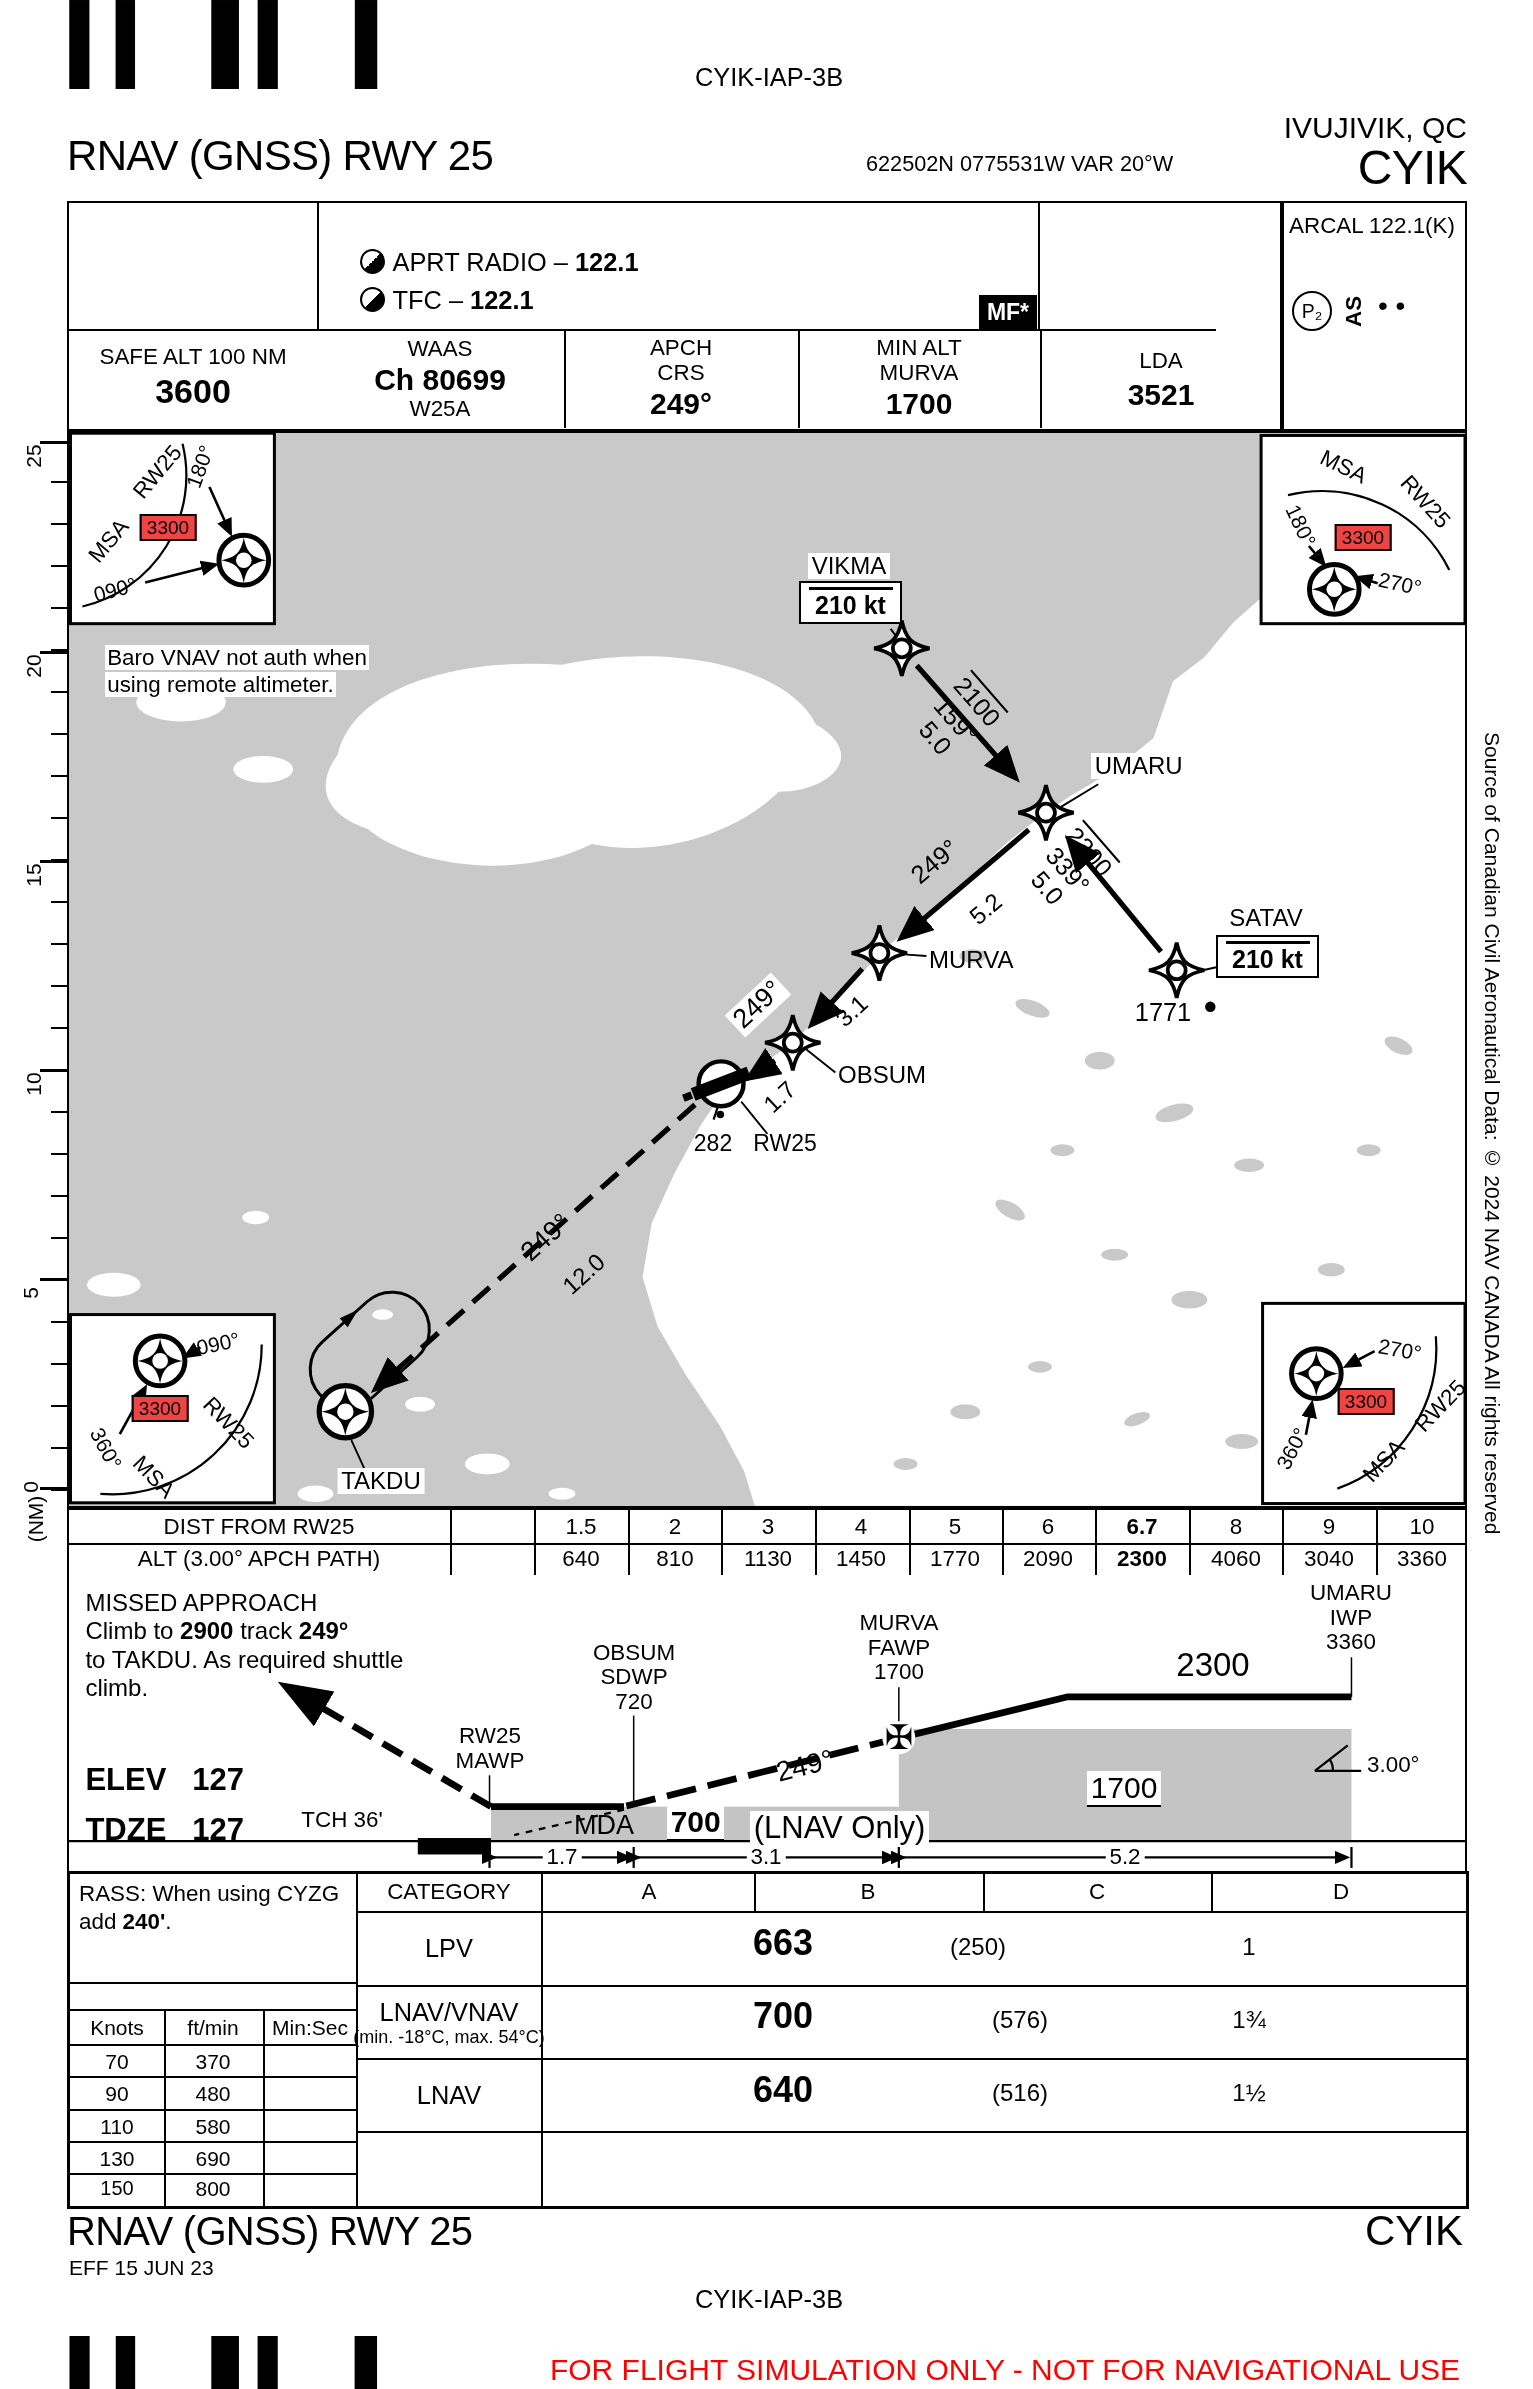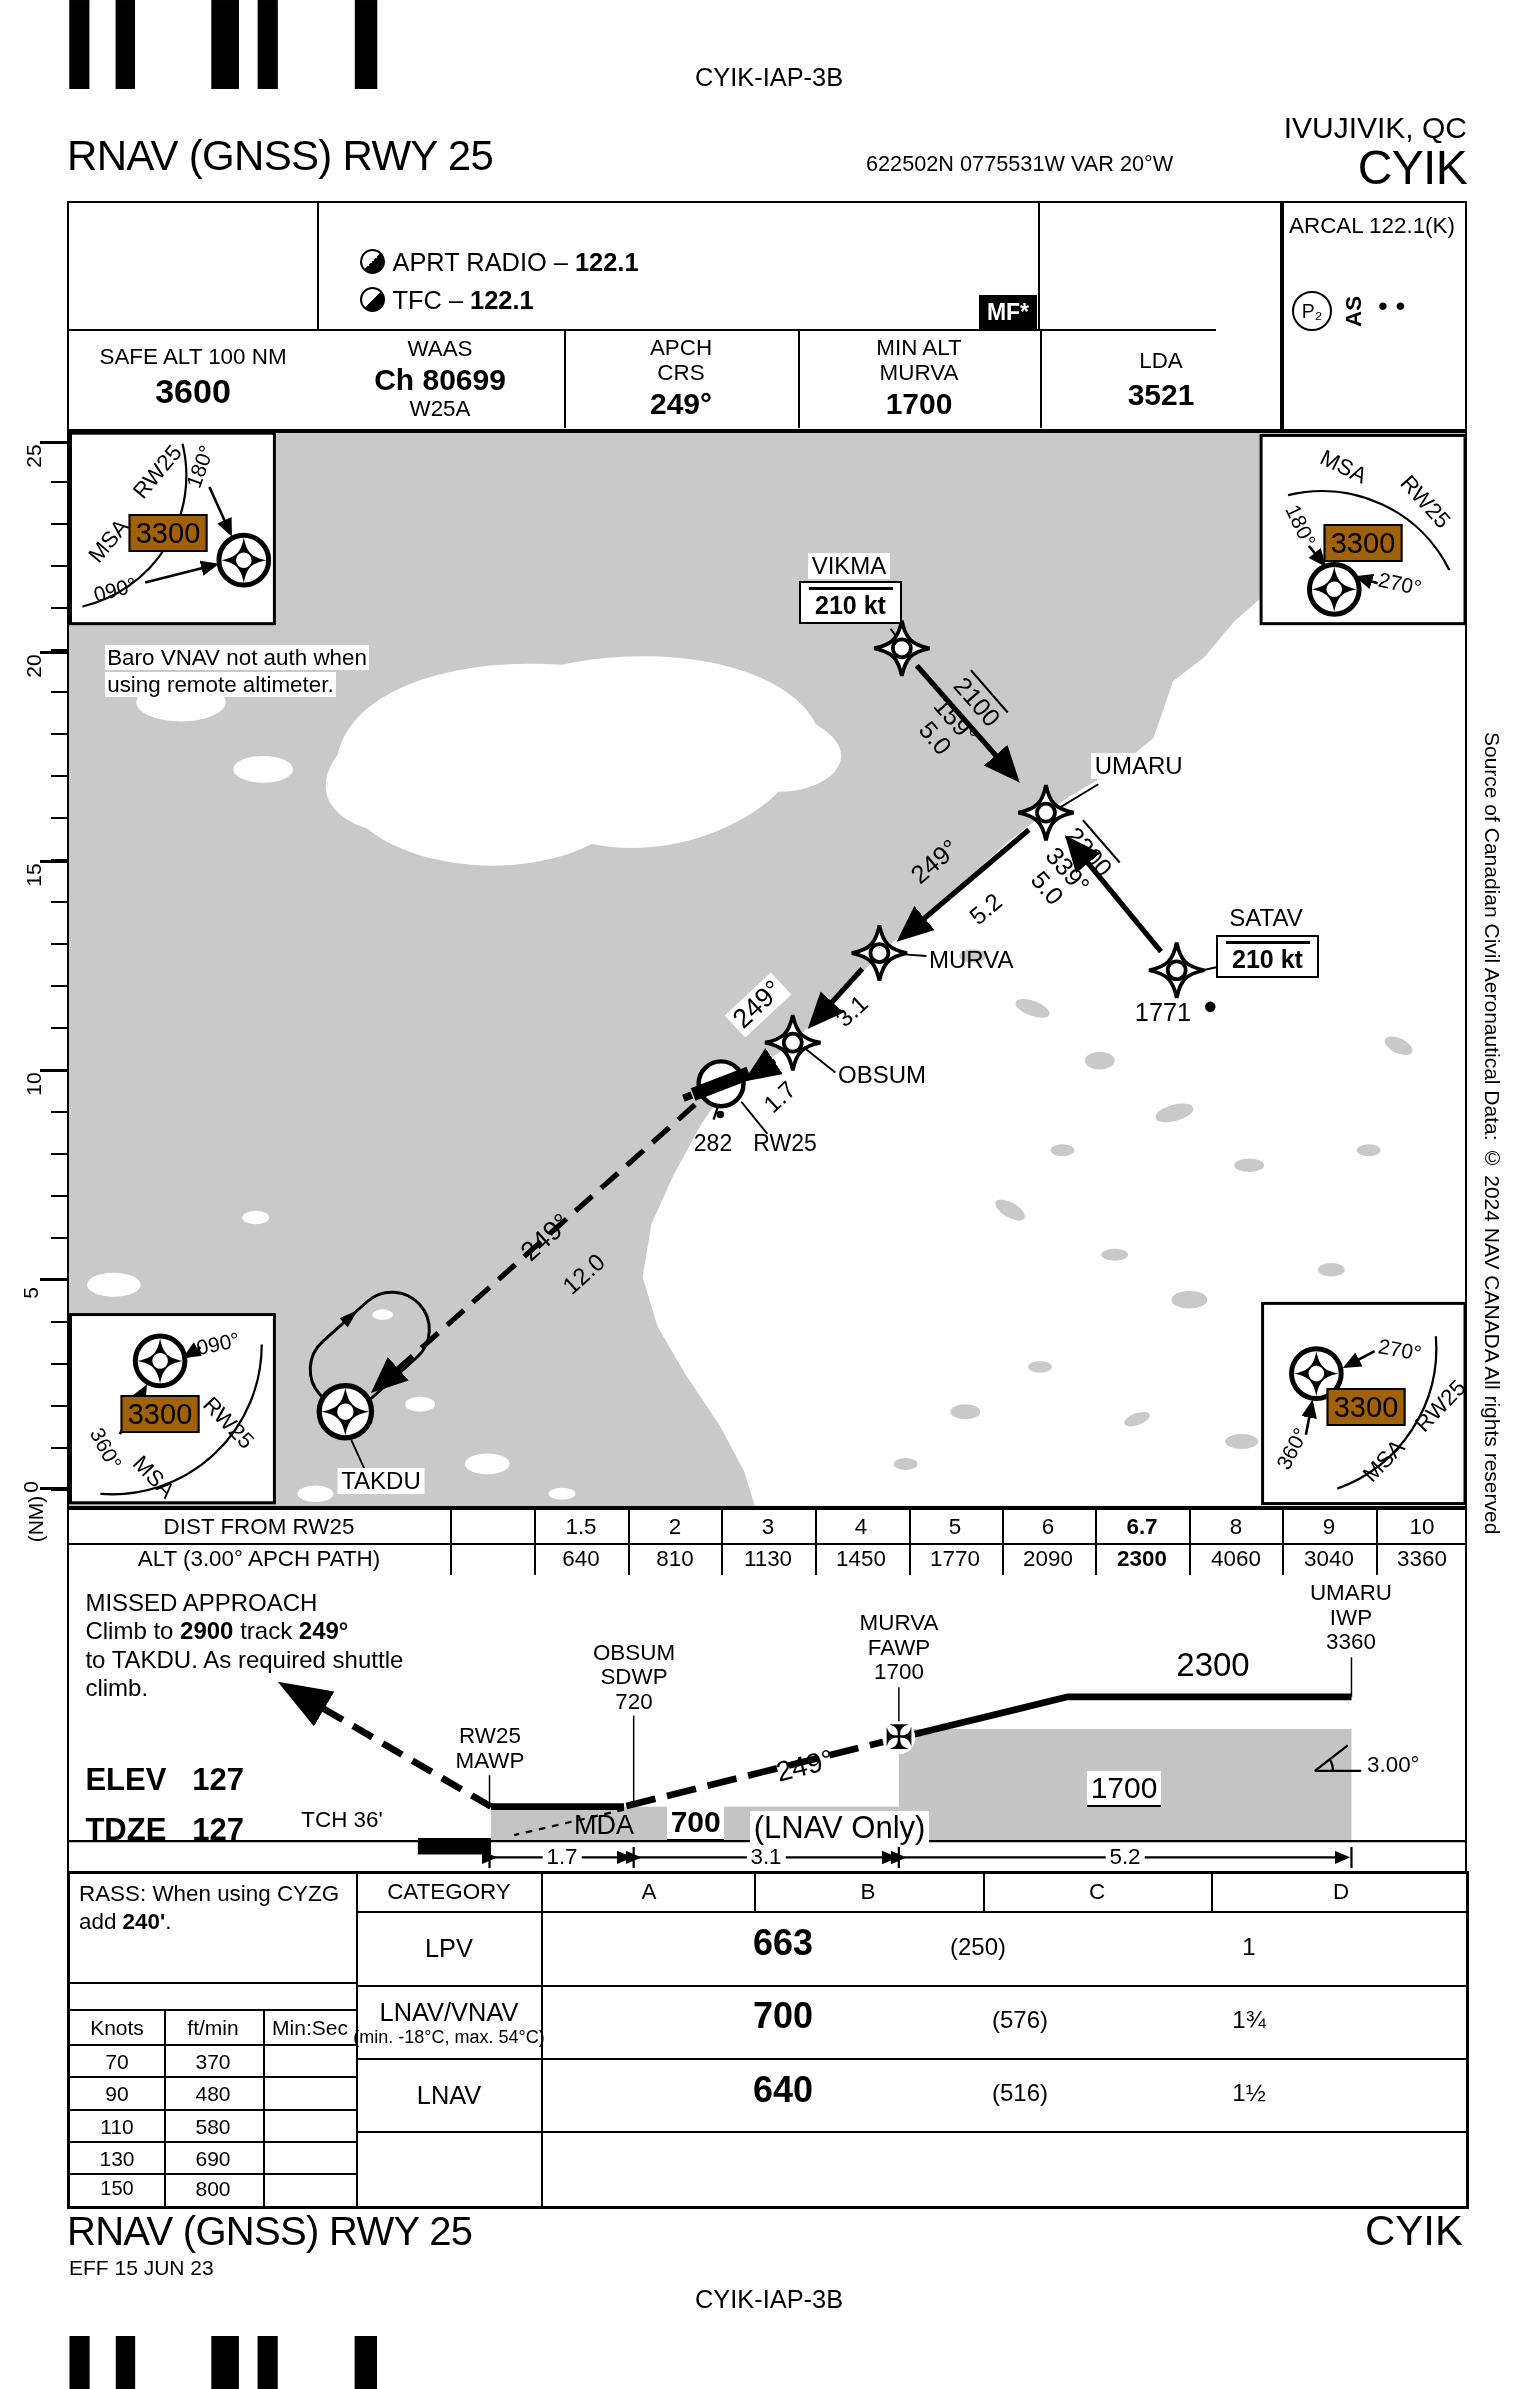--- a/index.html
+++ b/index.html
@@ -8,21 +8,21 @@
   .t{position:absolute;white-space:nowrap;line-height:1.1}
   .c{transform:translateX(-50%)}
   .b{font-weight:bold}
   .wbg{background:#fff;padding:0 3.7px}
   .ovl{border-top:2.2px solid #000;padding-top:0.7px}
   .unl{border-bottom:2.2px solid #000;padding-bottom:0.7px}
   .box{position:absolute;border:2.2px solid #000;background:#fff}
   .line{position:absolute;background:#000}
   .ctr{text-align:center}
   .mfbadge{position:absolute;background:#000;color:#fff;font-weight:bold;text-align:center}
-  .altbox{position:absolute;border:2.2px solid #000;background:#a16207;font-size:29px;padding:0.7px 5.2px;transform:translateX(-50%)}
+  .altbox{position:absolute;border:2.2px solid #000;background:#ef4444;font-size:19px;padding:0.7px 5.2px;transform:translateX(-50%)}
   .spdbox{position:absolute;border:2.2px solid #000;background:#fff;text-align:center}
   .spdbox .bar{height:0;border-top:3px solid #000;margin:3.7px 7.5px 1.5px 7.5px}
   .spdbox .v{font-weight:bold;font-size:25px;padding:0 6px 2.2px 6px}
   .mnote{position:absolute;font-size:22.4px;line-height:1.22}
   .mnote span{background:#fff;padding:0 2.2px}
   .ticks{position:absolute;left:51px;top:441px;width:16.4px;height:1050px;
          background:repeating-linear-gradient(to top,#000 0 2.2px,transparent 2.2px 42px)}
   .majtick{position:absolute;left:40px;width:27px;height:3px;background:#000}
   .vscale{position:absolute;transform:rotate(-90deg);font-size:21px}
   svg{position:absolute;overflow:visible}
@@ -474,20 +474,21 @@
     <div class="t c" style="left:950px;top:206px;font-size:24px">(516)</div>
     <div class="t c" style="left:1179px;top:206px;font-size:24px">1½</div>
   </div>
 
   <div style="position:absolute;left:1480px;top:732px;height:986px;writing-mode:vertical-rl;font-size:21px;white-space:nowrap">Source of Canadian Civil Aeronautical Data: © 2024 NAV CANADA All rights reserved</div>
 
   <div class="t" style="left:67px;top:2209px;font-size:40px;letter-spacing:-0.7px">RNAV (GNSS) RWY 25</div>
   <div class="t" style="right:70px;top:2208px;font-size:42px">CYIK</div>
   <div class="t" style="left:69px;top:2256px;font-size:21px">EFF 15 JUN 23</div>
   <div class="t c" style="left:769px;top:2286px;font-size:25.4px">CYIK-IAP-3B</div>
+  <div class="t c" style="left:1005px;top:2353px;font-size:30px;color:#ff0000">FOR FLIGHT SIMULATION ONLY - NOT FOR NAVIGATIONAL USE</div>
   <svg style="left:67px;top:2336px" width="314" height="53" viewBox="0 0 420 71">
     <rect x="3" width="27" height="71"></rect>
       <rect x="65" width="26" height="71"></rect>
     <rect x="193" width="37" height="71"></rect>
       <rect x="255" width="27" height="71"></rect>
     <rect x="385" width="30" height="71"></rect>
   </svg>
 
 </div>
 

